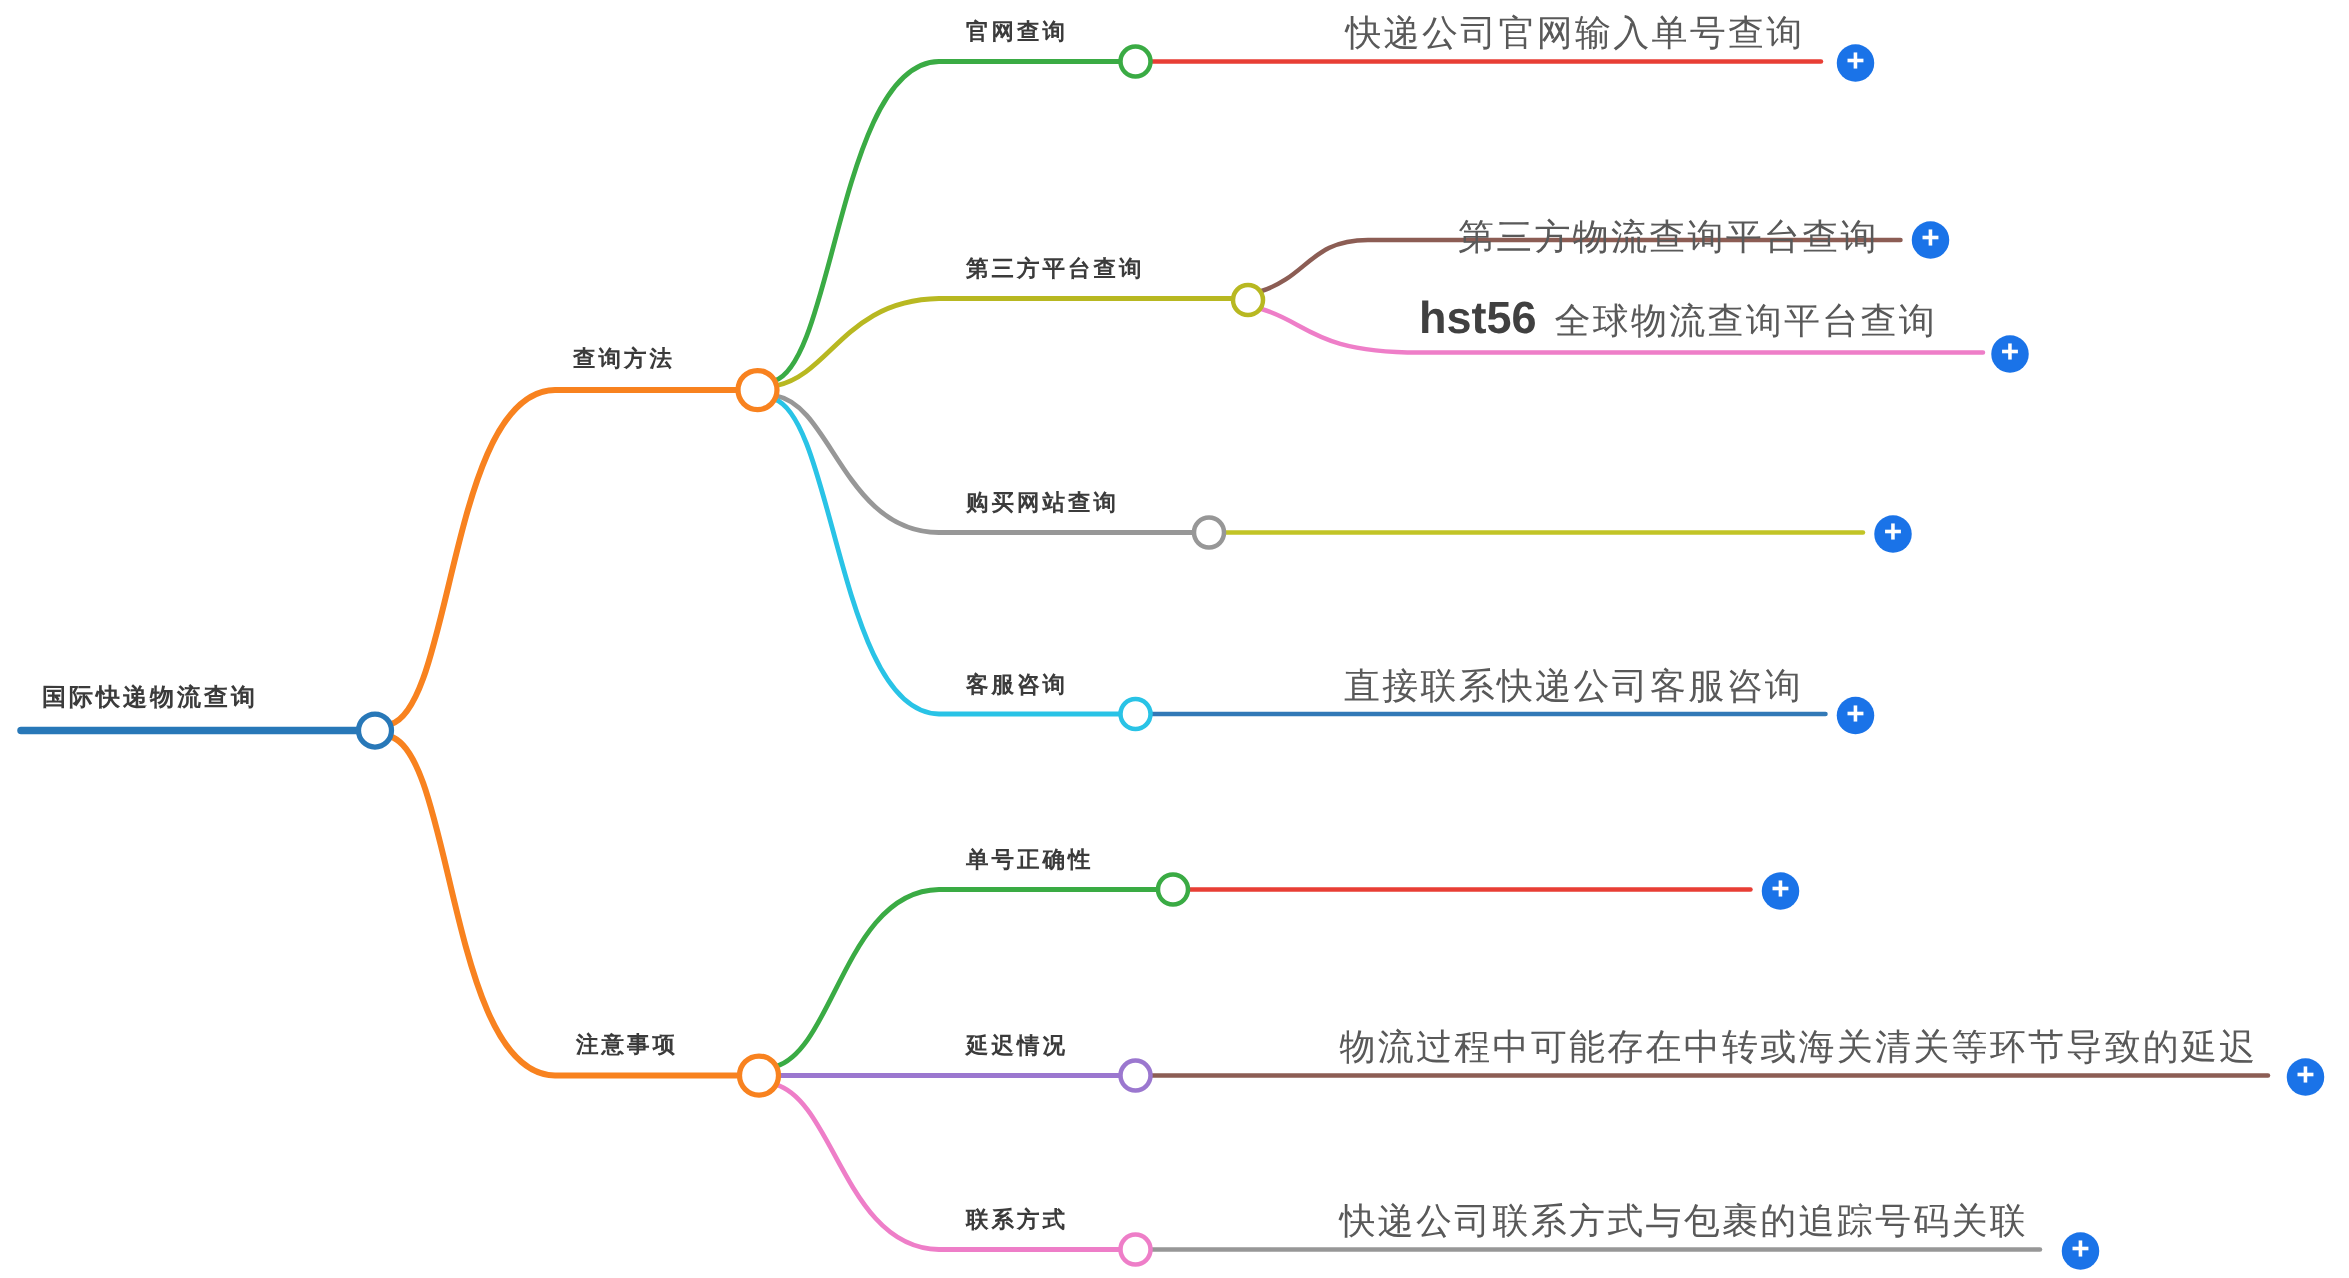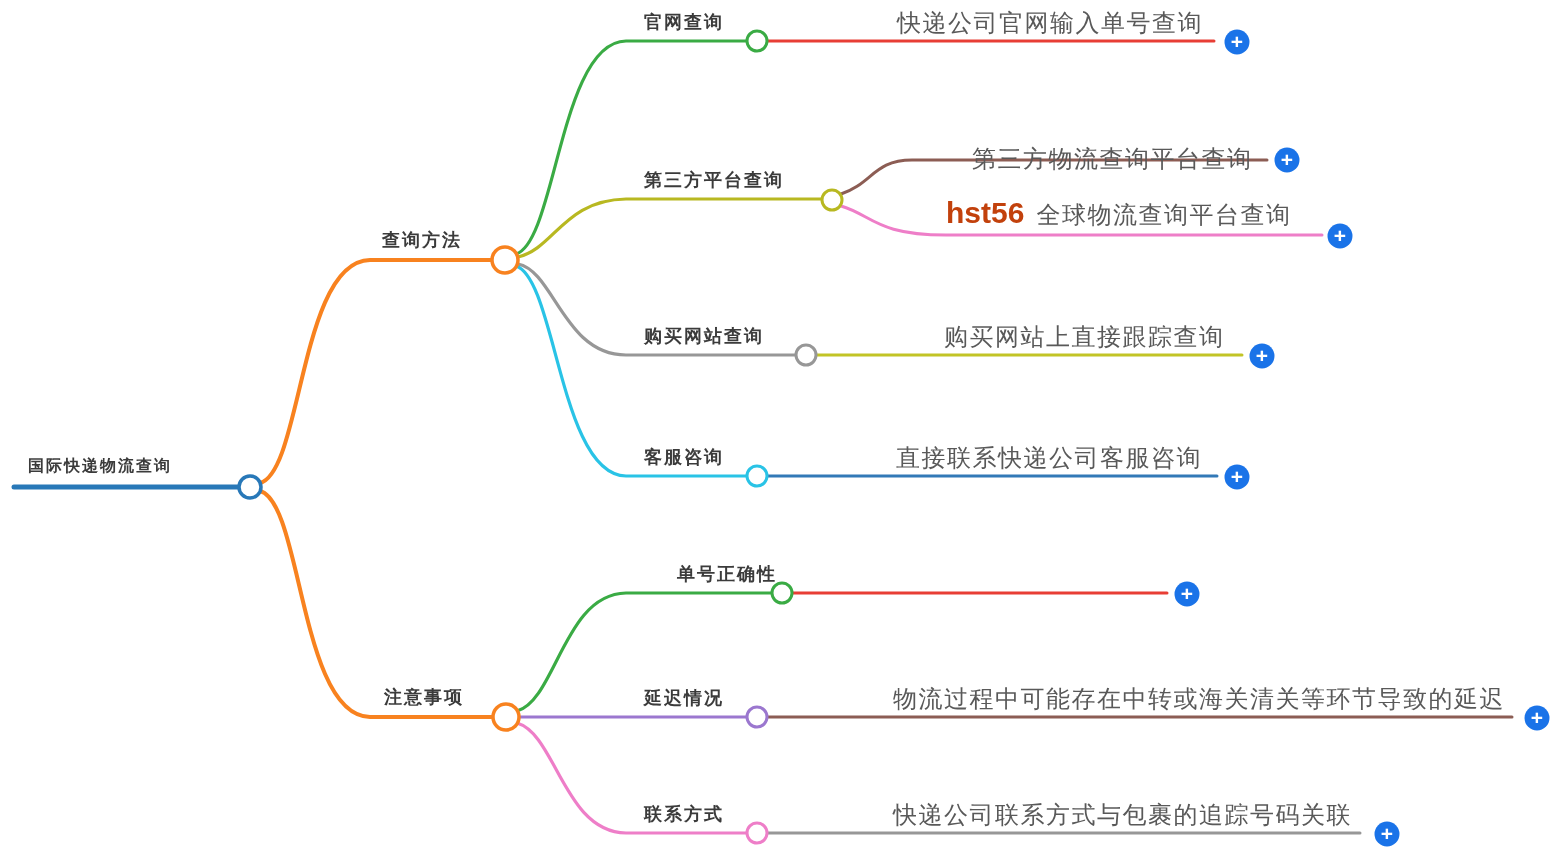--- a/index.html
+++ b/index.html
@@ -2,30 +2,30 @@
 <html><head>
 <meta charset="utf-8">
 <style>
   html,body{margin:0;padding:0;background:#fff;}
   .canvas{
     position:relative;width:1566px;height:852px;overflow:hidden;background:#ffffff;
     font-family:"Liberation Sans","DejaVu Sans",sans-serif;
   }
   .canvas svg{position:absolute;left:0;top:0;}
   .node-title{
-    position:absolute;font-size:18px;font-weight:bold;color:#3b3b3b;
+    position:absolute;font-size:15px;font-weight:bold;color:#3b3b3b;
     letter-spacing:2px;line-height:28px;white-space:nowrap;
   }
   .root-title{font-size:16px;text-align:center;}
   .node-desc{
     position:absolute;font-size:24px;font-weight:normal;color:#595959;
     letter-spacing:1.5px;line-height:30px;white-space:nowrap;
   }
   .brand-row{display:flex;align-items:baseline;gap:12px;}
-  .brand{font-size:30px;font-weight:bold;color:#c2410c;letter-spacing:0;}
+  .brand{font-size:30px;font-weight:bold;color:#404040;letter-spacing:0;}
   .plus-btn{
     position:absolute;width:25px;height:25px;border-radius:50%;
     background:#1a73e8;color:#ffffff;display:flex;align-items:center;justify-content:center;
     font-size:21px;font-weight:bold;transform:translate(-50%,-50%);cursor:pointer;
     line-height:1;user-select:none;
   }
   .plus-btn span{position:relative;top:-1px;}
 </style>
 </head>
 <body>
@@ -72,31 +72,30 @@
 
   <div class="node-title root-title" style="left:28px;top:452px;">国际快递物流查询</div>
 
   <div class="node-title" style="left:382px;top:226px;text-align:center;">查询方法</div>
   <div class="node-title" style="left:384px;top:683px;text-align:right;">注意事项</div>
 
   <div class="node-title" style="left:644px;top:8px;">官网查询</div>
   <div class="node-title" style="left:644px;top:166px;">第三方平台查询</div>
   <div class="node-title" style="left:644px;top:322px;">购买网站查询</div>
   <div class="node-title" style="left:644px;top:443px;">客服咨询</div>
-  <div class="node-title" style="left:644px;top:560px;margin-left:33px;">单号正确性</div>
+  <div class="node-title" style="left:644px;top:560px;">单号正确性</div>
   <div class="node-title" style="left:644px;top:684px;">延迟情况</div>
   <div class="node-title" style="left:644px;top:800px;">联系方式</div>
 
   <div class="node-desc" style="left:897px;top:8px;">快递公司官网输入单号查询</div>
   <div class="node-desc" style="left:972px;top:113px;margin-top:31px;">第三方物流查询平台查询</div>
   <div class="node-desc brand-row" style="left:946px;top:198px;">
     <span class="brand">hst56</span>
     <span>全球物流查询平台查询</span>
   </div>
-  <div class="node-desc" style="left:944px;top:322px;">购买网站上直接跟踪查询</div>
   <div class="node-desc" style="left:896px;top:443px;">直接联系快递公司客服咨询</div>
   <div class="node-desc" style="left:893px;top:684px;">物流过程中可能存在中转或海关清关等环节导致的延迟</div>
   <div class="node-desc" style="left:893px;top:800px;">快递公司联系方式与包裹的追踪号码关联</div>
 
   <div class="plus-btn" style="left:1237px;top:42px;">
     <span>+</span>
     </div>
   <div class="plus-btn" style="left:1287px;top:160px;">
     <span>+</span>
     </div>

